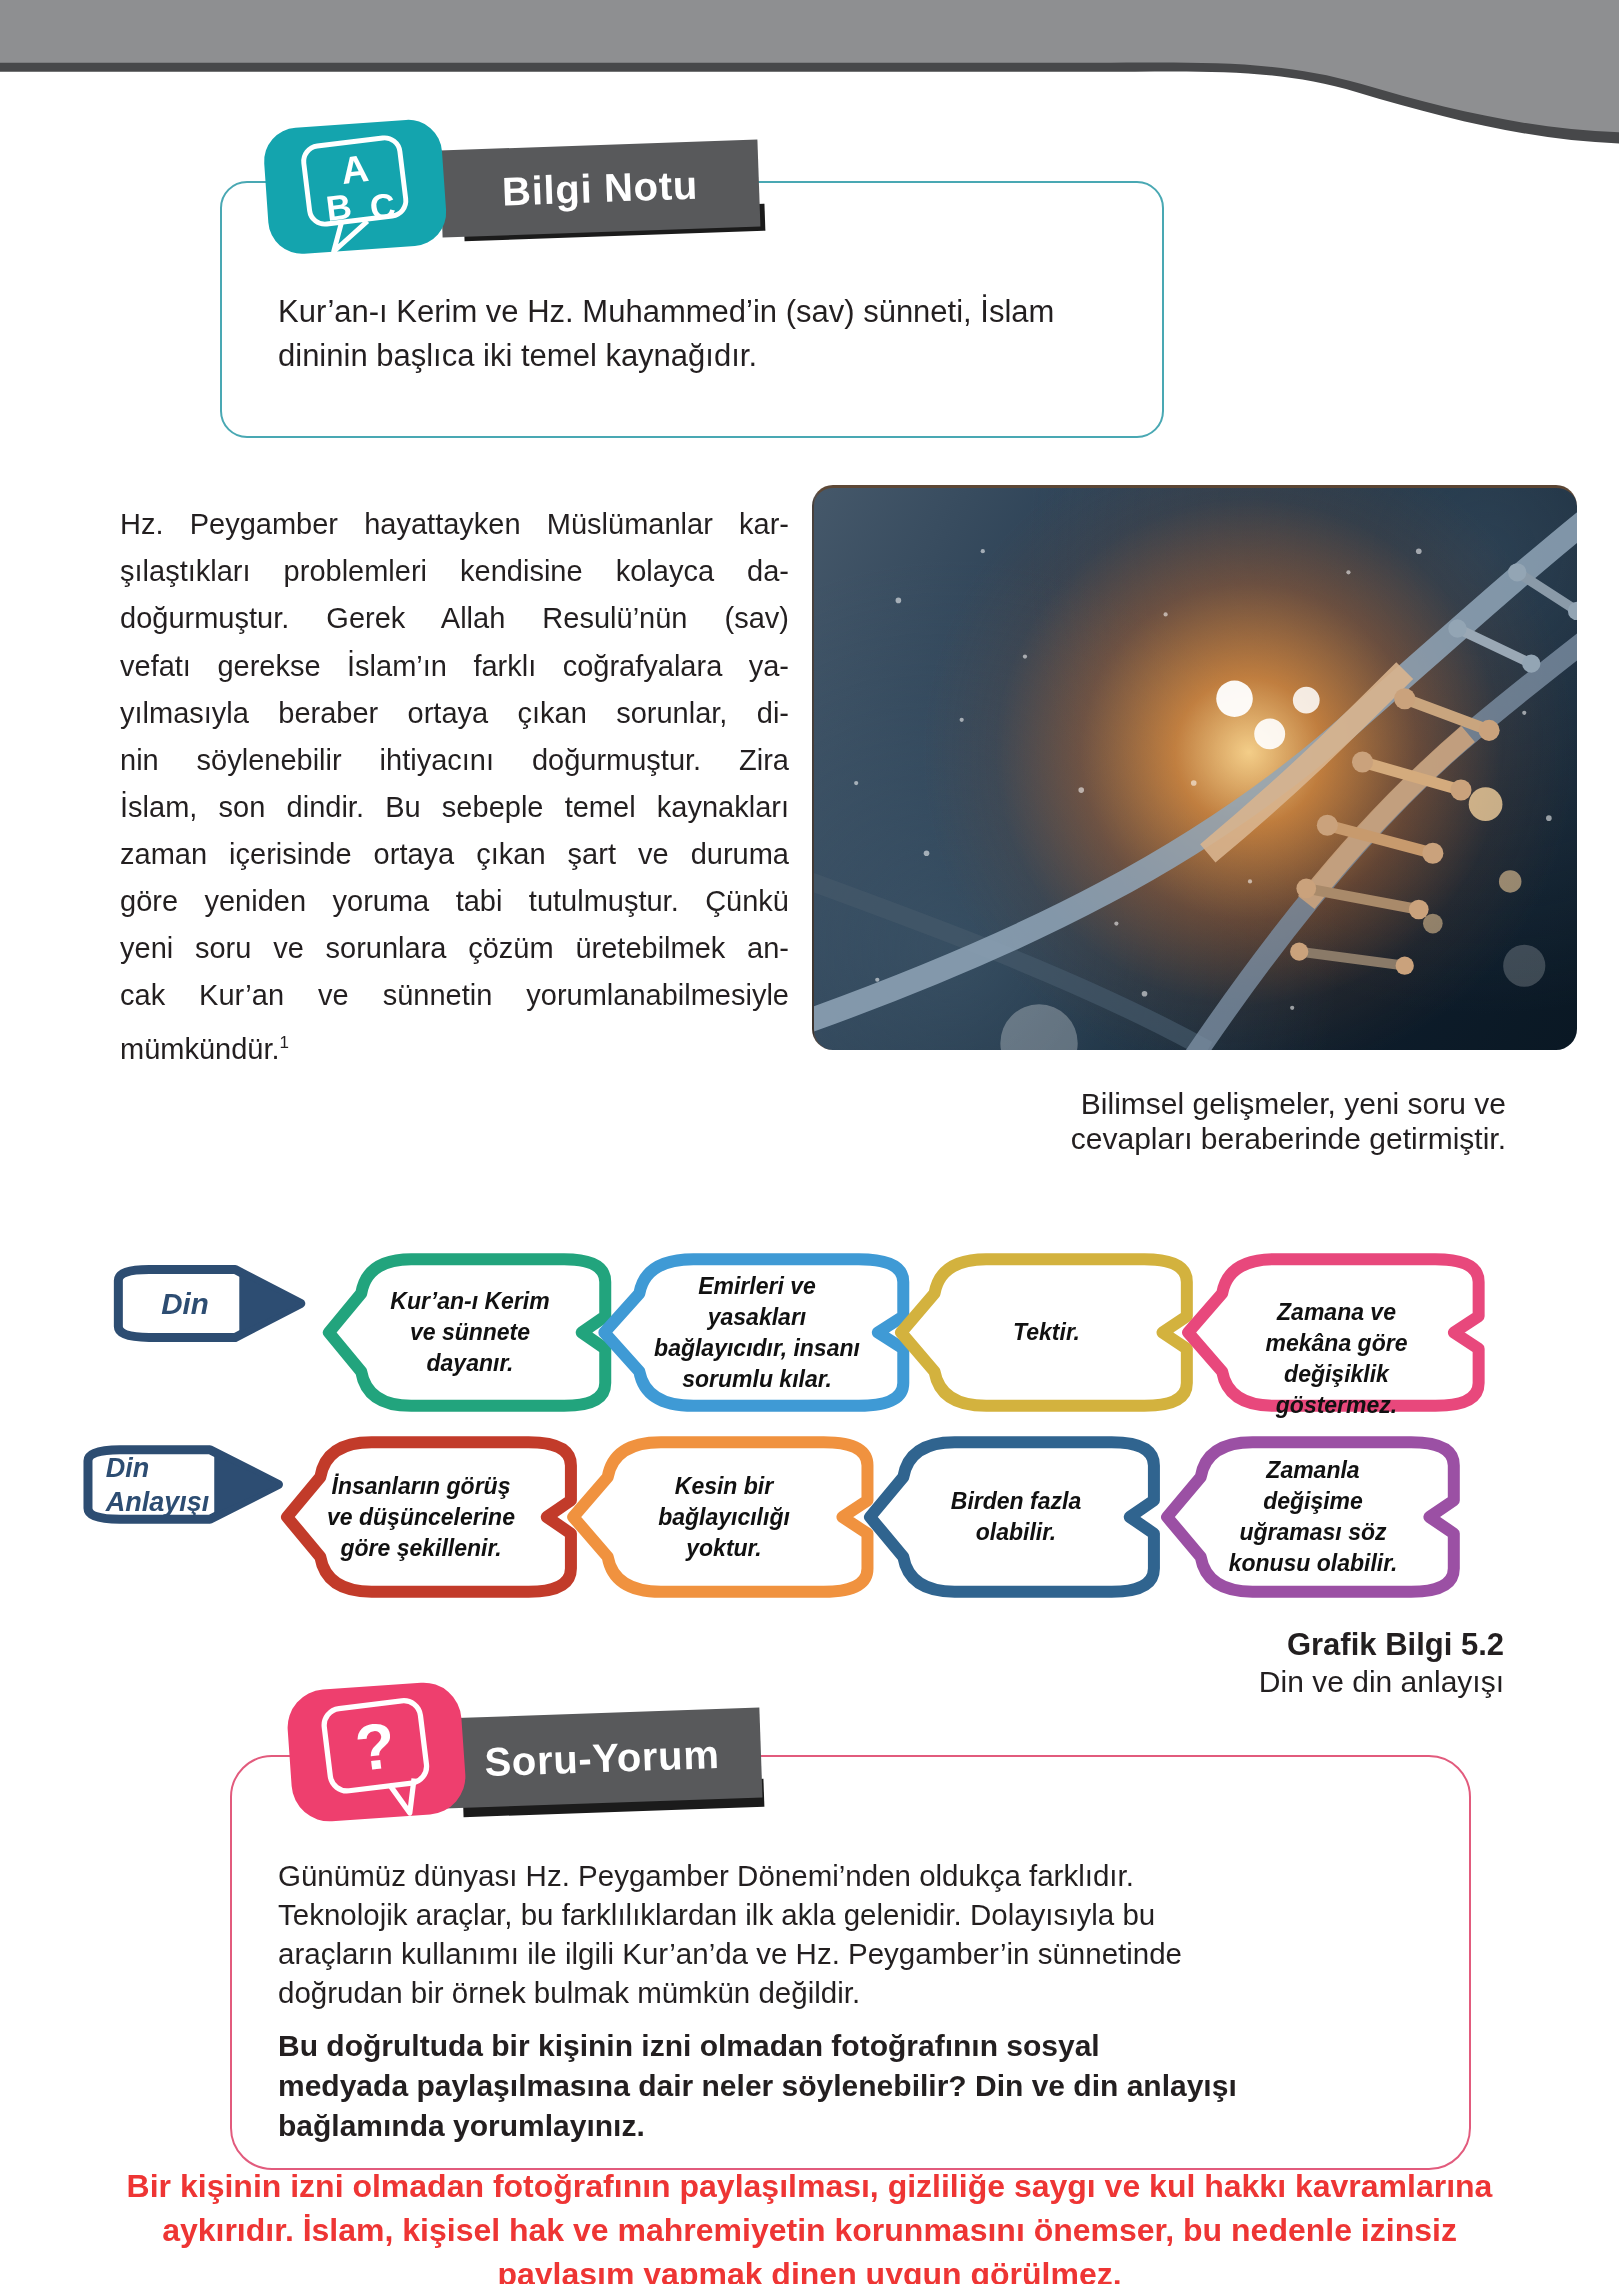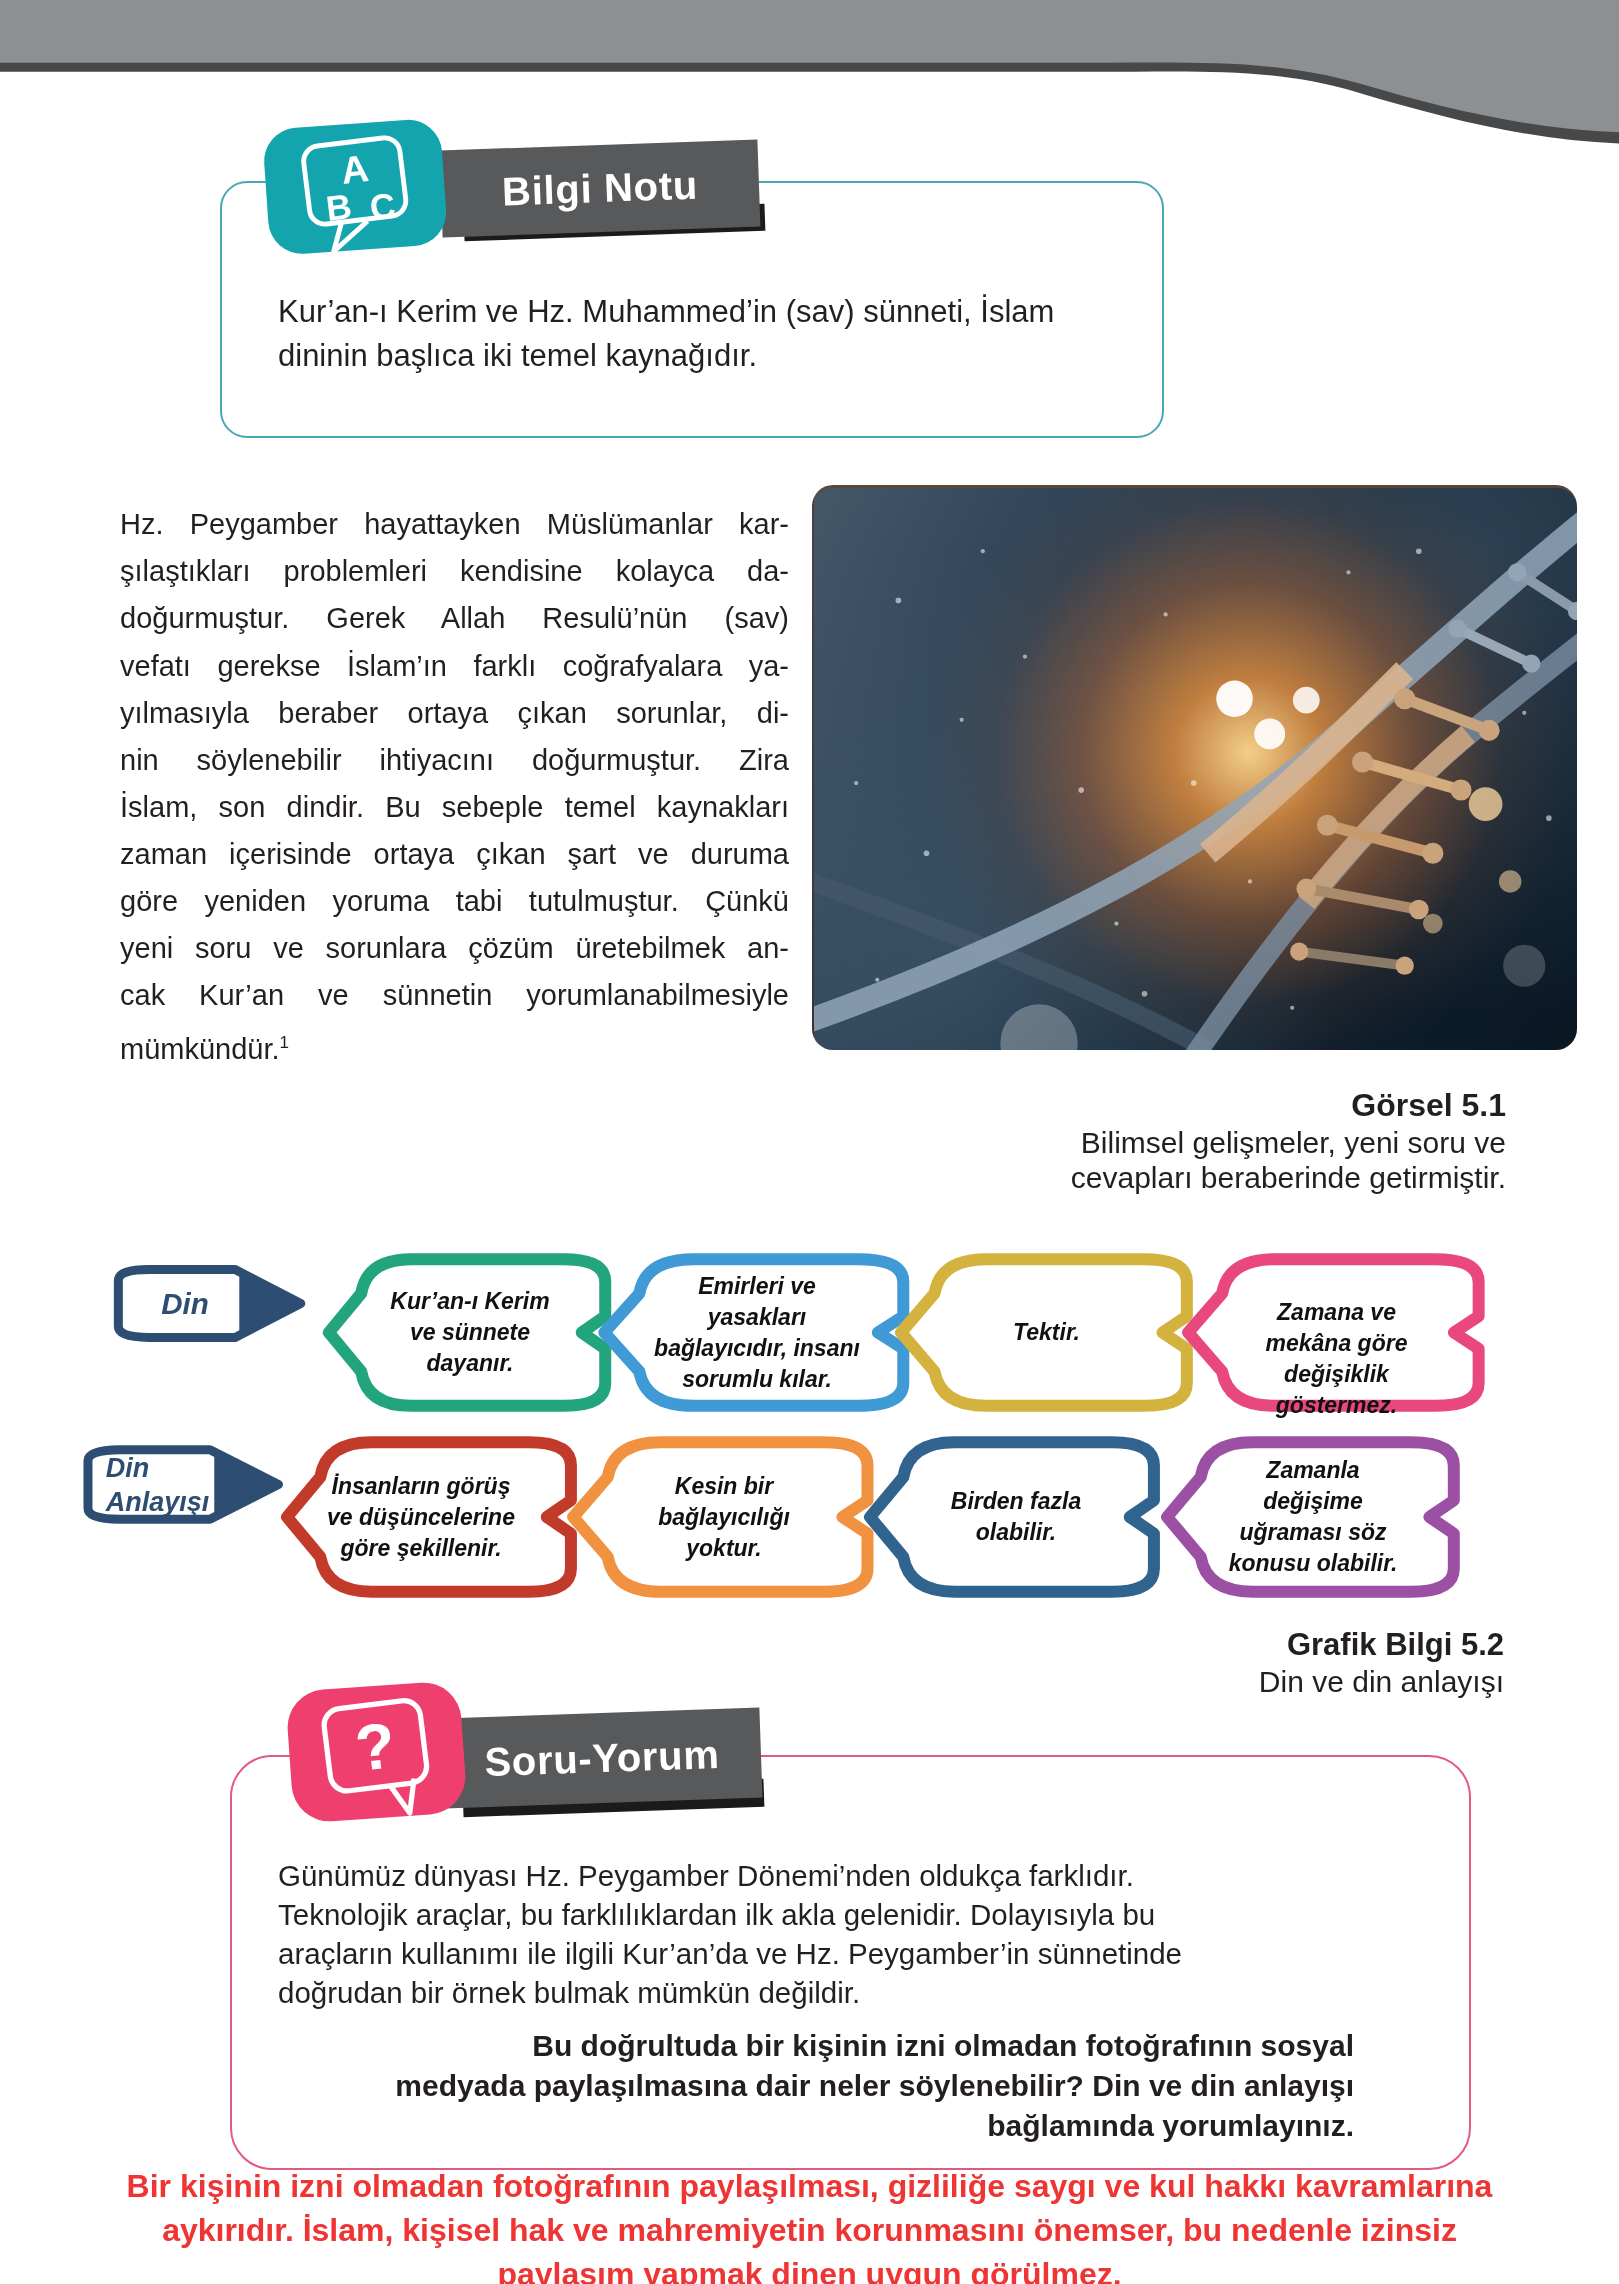--- a/index.html
+++ b/index.html
@@ -44,21 +44,21 @@
   .bubble-svg{overflow:visible;}
   .bubble-label{display:flex;align-items:center;justify-content:center;text-align:center;
                 font-size:23px;font-weight:bold;font-style:italic;line-height:31px;white-space:pre-line;color:#111;}
   .pent-label{display:flex;align-items:center;justify-content:center;text-align:left;
               font-size:29.5px;font-weight:bold;font-style:italic;line-height:37px;white-space:pre-line;color:#2d4d72;}
   .pent-label.small{font-size:27px;line-height:34px;}
 
   
   .soru-box{left:230px;top:1755px;width:1237px;height:411px;border:2.8px solid #e25b7d;border-radius:42px;background:transparent;}
   .soru-para{left:278px;top:1856px;width:1076px;font-size:29.5px;line-height:39px;white-space:pre-line;}
-  .soru-bold{left:278px;top:2026px;width:1076px;font-size:30px;line-height:40px;font-weight:bold;white-space:pre-line;text-align:right;}
+  .soru-bold{left:278px;top:2026px;width:1076px;font-size:30px;line-height:40px;font-weight:bold;white-space:pre-line;}
   .answer-red{left:63px;top:2164px;width:1493px;text-align:center;font-size:32px;line-height:44px;
               font-weight:bold;color:#ee3534;white-space:pre-line;}
 </style>
 </head>
 <body>
 
 <div class="page">
 
   <svg class="abs topband" viewBox="0 0 2304 240" preserveAspectRatio="none">
     <path d="M0,0 H2304 V204 C2180,199 2060,170 1930,131 C1810,95 1700,102 1555,102 L0,102 Z" fill="#47484a"></path>
@@ -168,21 +168,20 @@
           <circle cx="860" cy="90" r="4"></circle>
         <circle cx="1010" cy="320" r="3"></circle>
           <circle cx="1045" cy="470" r="4"></circle>
         <circle cx="240" cy="90" r="3"></circle>
           <circle cx="60" cy="420" r="3"></circle>
       </g>
     </svg>
   </div>
 
   <div class="abs caption" style="left:984px;top:1086px;width:522px;">
-    <div class="cap-title">Görsel 5.1</div>
     <div class="cap-line">Bilimsel gelişmeler, yeni soru ve</div>
     <div class="cap-line">cevapları beraberinde getirmiştir.</div>
   </div>
 
   <svg class="abs bubble-svg" style="left:104px;top:1265px;" width="205" height="77" viewBox="0 0 100 100" preserveAspectRatio="none">
     <path d="M 22 6 L 64 6 L 96 50 L 64 94 L 22 94 Q 7 94 7 80 L 7 20 Q 7 6 22 6 Z" fill="#ffffff" stroke-width="9" stroke-linejoin="round" vector-effect="non-scaling-stroke" stroke="#2d4d72"></path>
     <path d="M 66 13 L 96 50 L 66 87 Z" fill="#2d4d72"></path>
   </svg>
   <div class="abs pent-label" style="left:111px;top:1265px;width:148px;height:77px;">Din</div>
 

